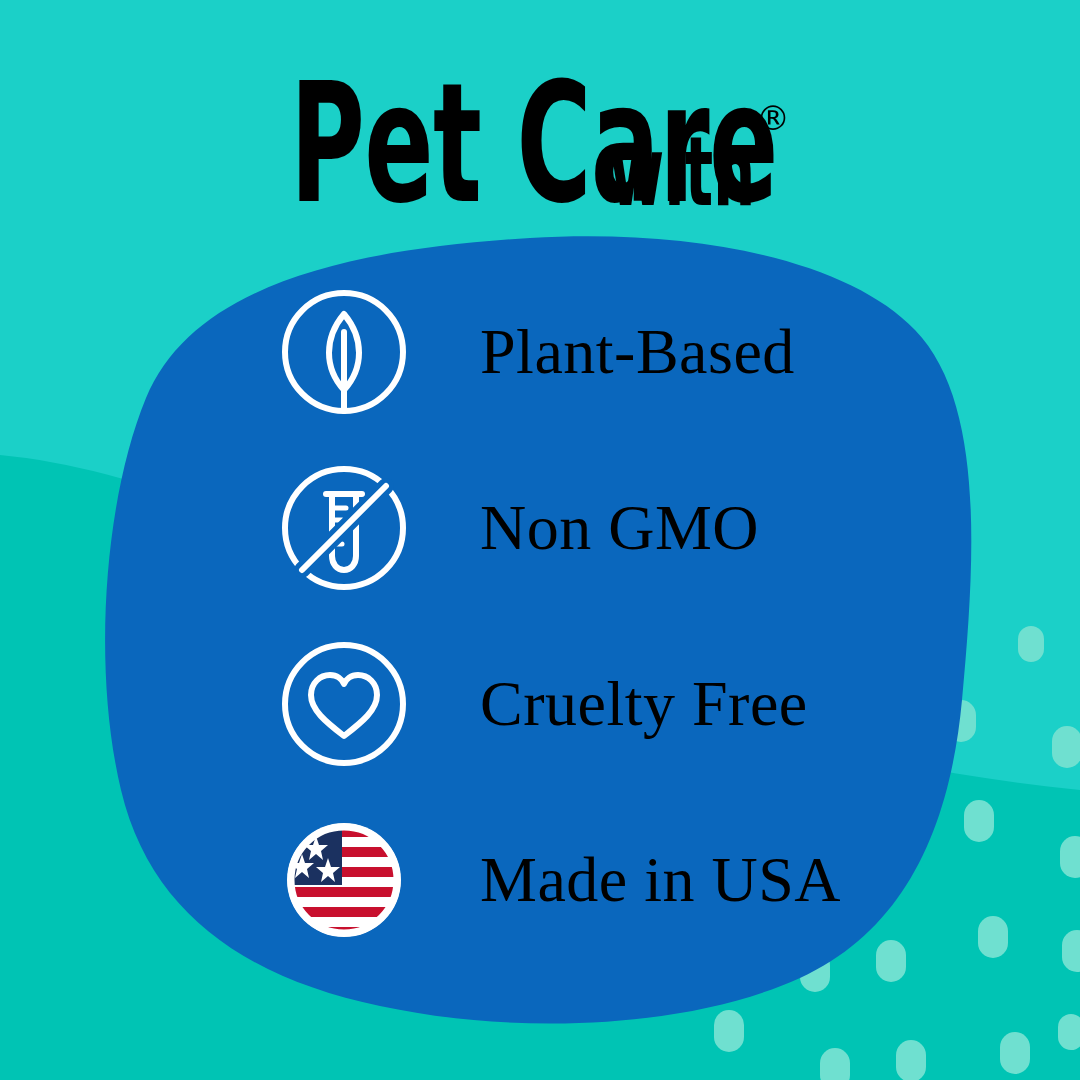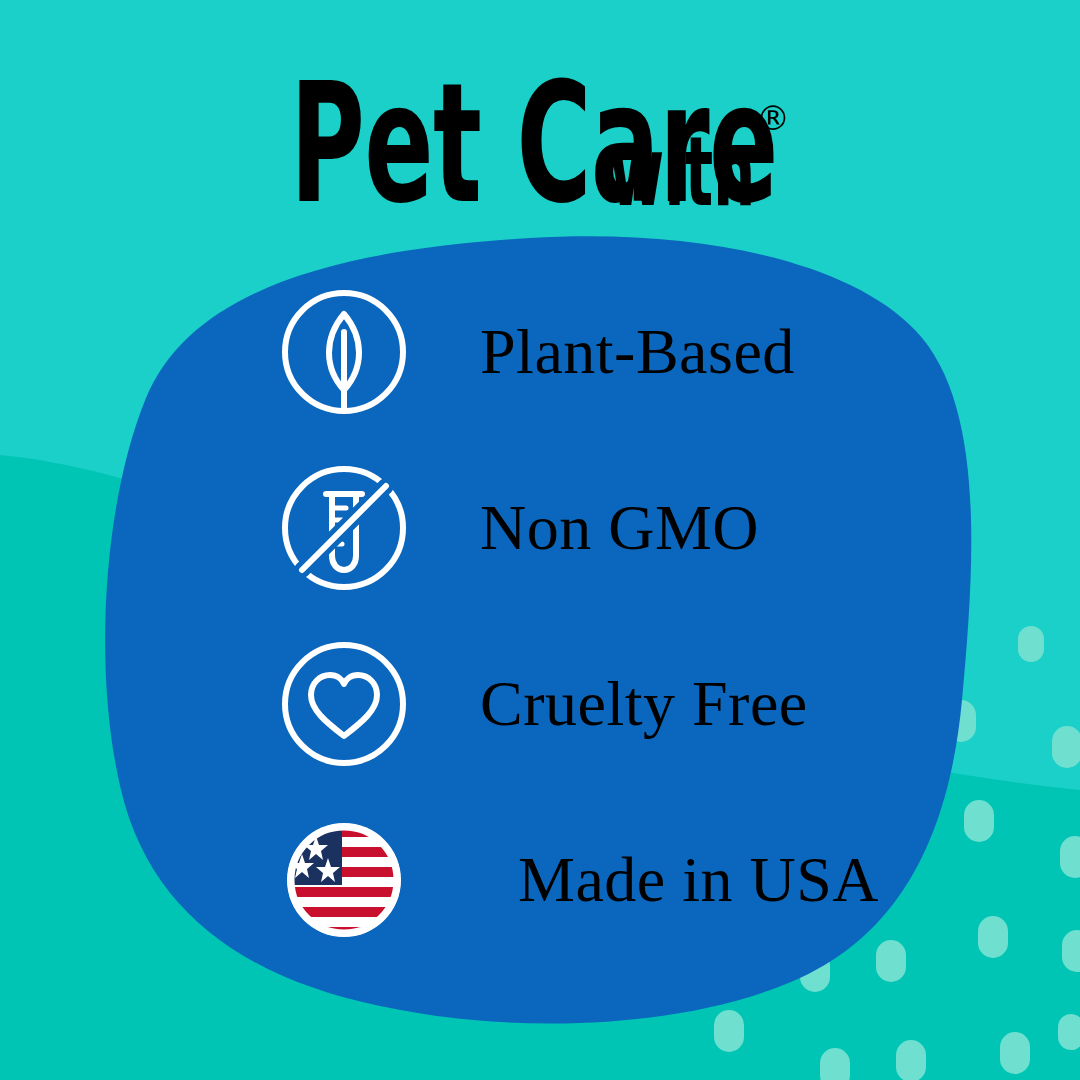--- a/index.html
+++ b/index.html
@@ -89,21 +89,21 @@
     top: 286px;
     width: 660px;
     z-index: 6;
   }
   .feature-row {
     display: flex;
     align-items: center;
     height: 132px;
     margin-bottom: 44px;
   }
-  .feature-row:last-child { margin-bottom: 0; gap: 38px; }
+  .feature-row:last-child { margin-bottom: 0; }
   .feature-icon {
     width: 132px;
     height: 132px;
     flex: 0 0 132px;
     display: block;
   }
   .feature-label {
     margin-left: 70px;
     color: #000000;
     font-family: "Liberation Serif", serif;

